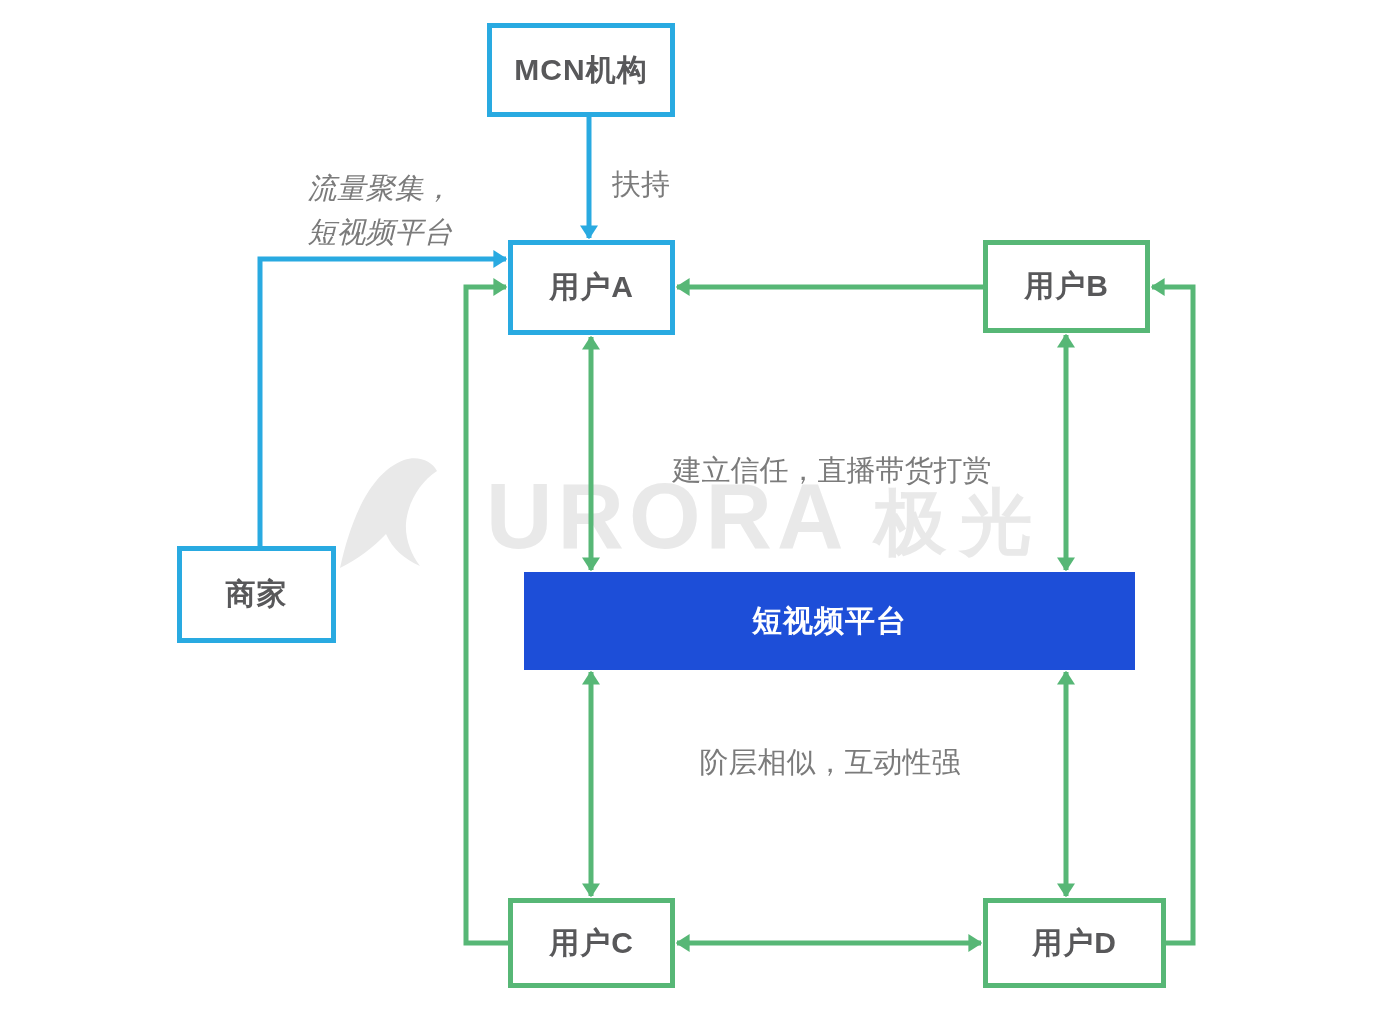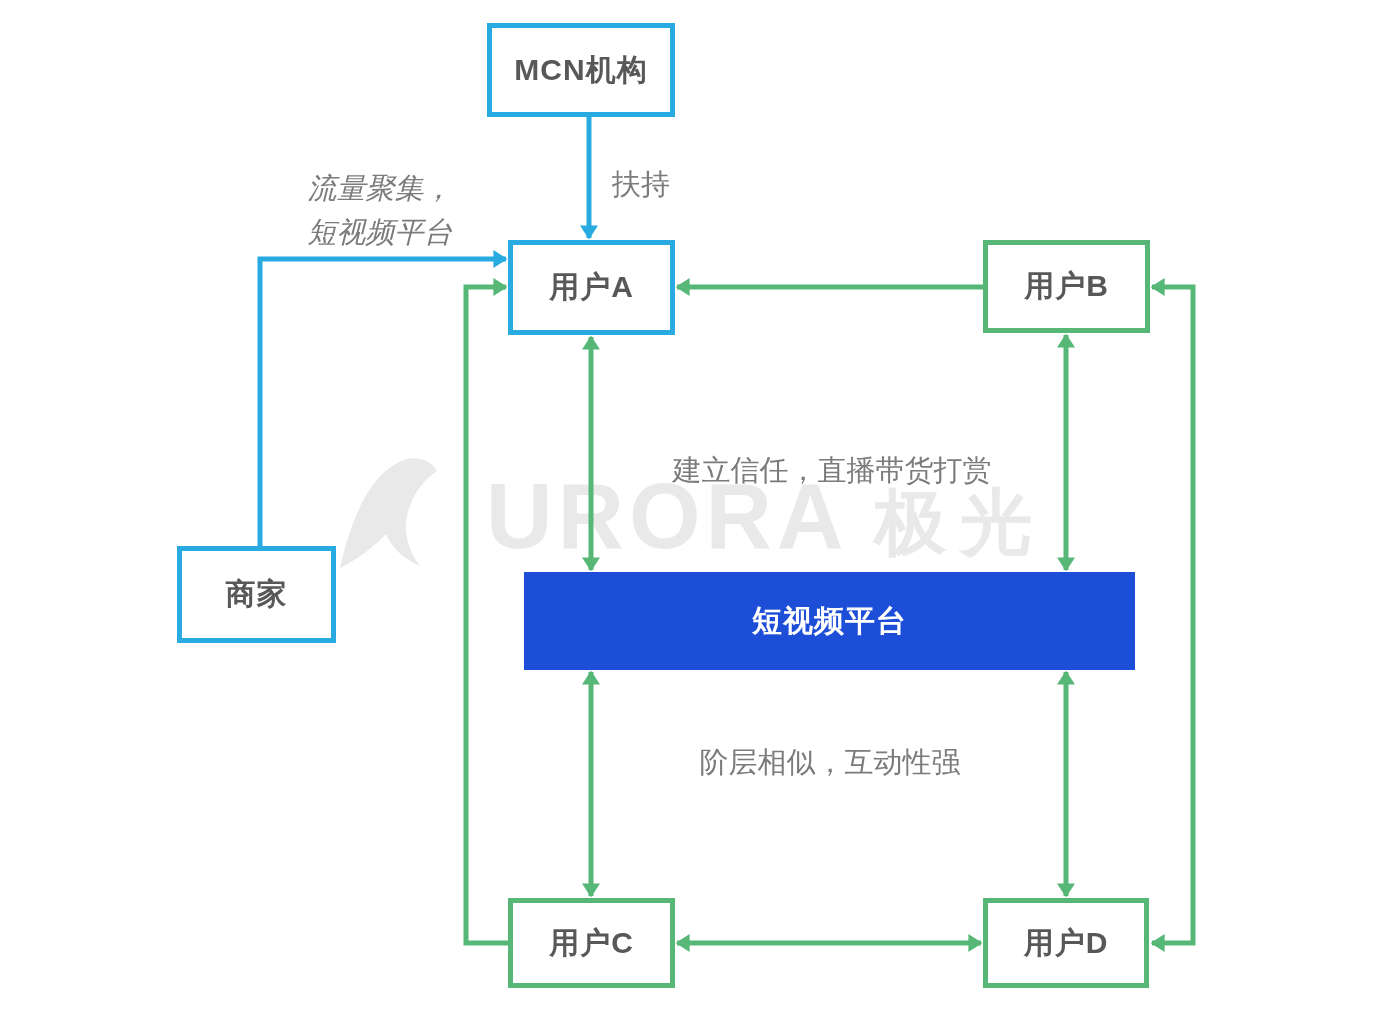--- a/index.html
+++ b/index.html
@@ -48,21 +48,21 @@
   }
   .node.blue{border:5px solid #29aae1;}
   .node.green{border:5px solid #57b776;}
   .node.platform{background:#1d4ed8;border:none;color:#ffffff;z-index:3;}
   .n-mcn{left:487px;top:23px;width:188px;height:94px;justify-content:center;}
   .n-usera{left:508px;top:240px;width:167px;height:95px;}
   .n-userb{left:983px;top:240px;width:167px;height:93px;}
   .n-merchant{left:177px;top:546px;width:159px;height:97px;}
   .n-platform{left:524px;top:572px;width:611px;height:98px;}
   .n-userc{left:508px;top:898px;width:167px;height:90px;}
-  .n-userd{left:983px;top:898px;width:166px;height:90px;}
+  .n-userd{left:983px;top:898px;width:183px;height:90px;}
   
   .edge-label{
     position:absolute;
     color:#7b7b7b;
     font-size:29px;
     z-index:4;
     text-align:center;
     line-height:44px;
     white-space:nowrap;
   }

